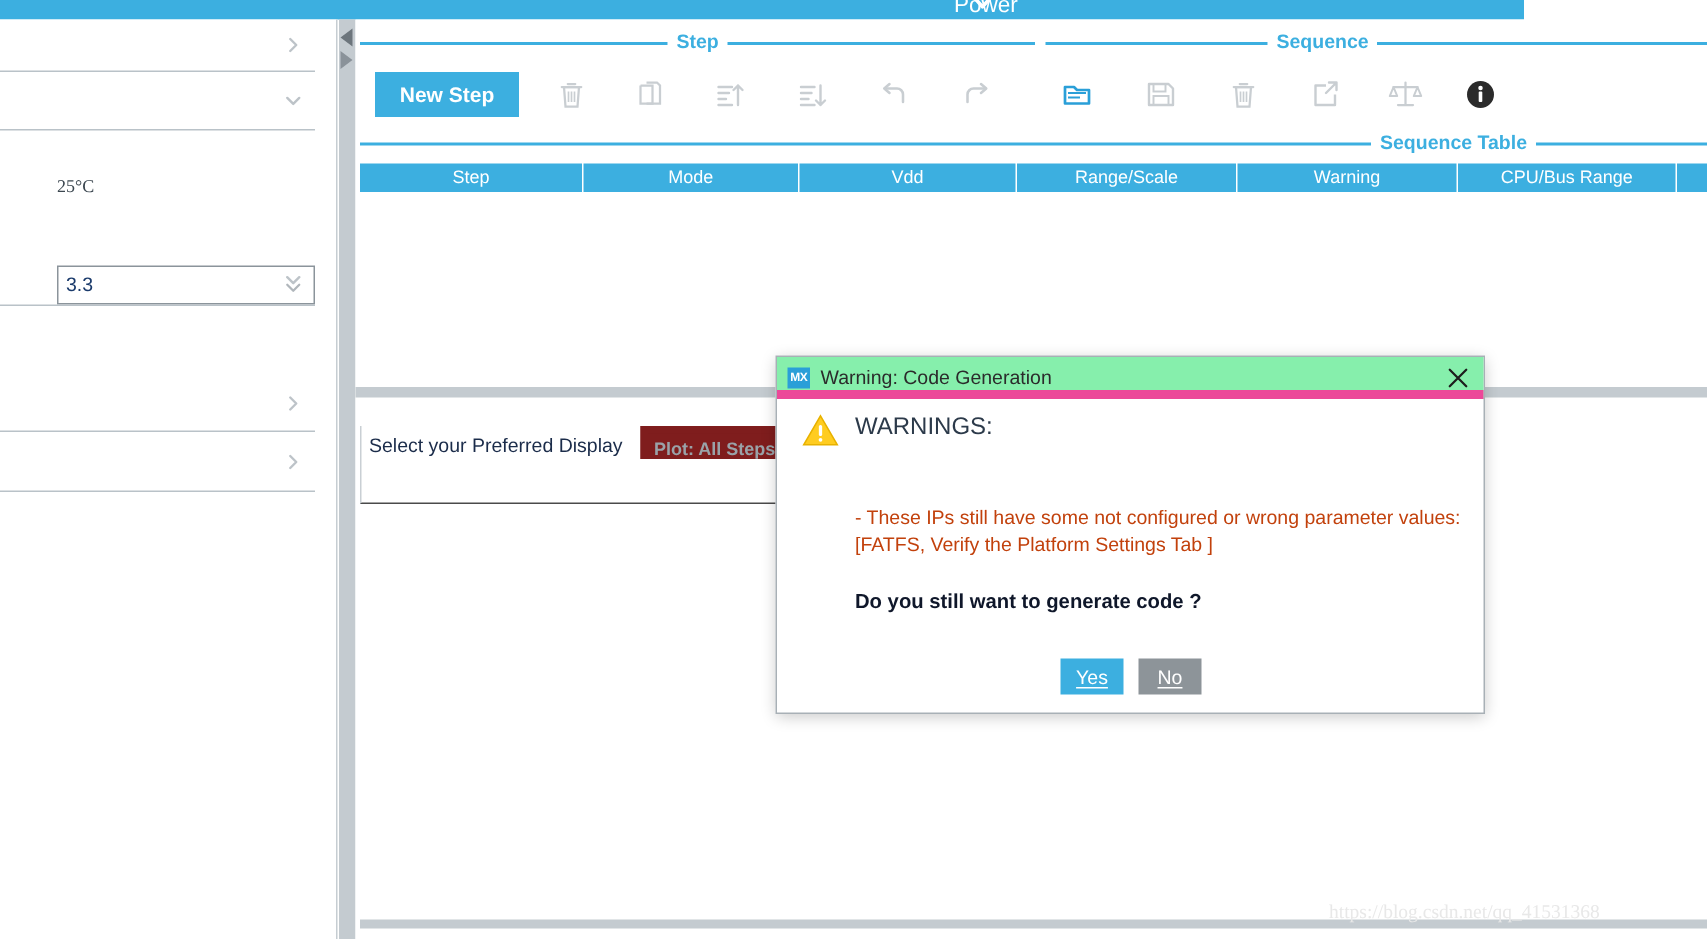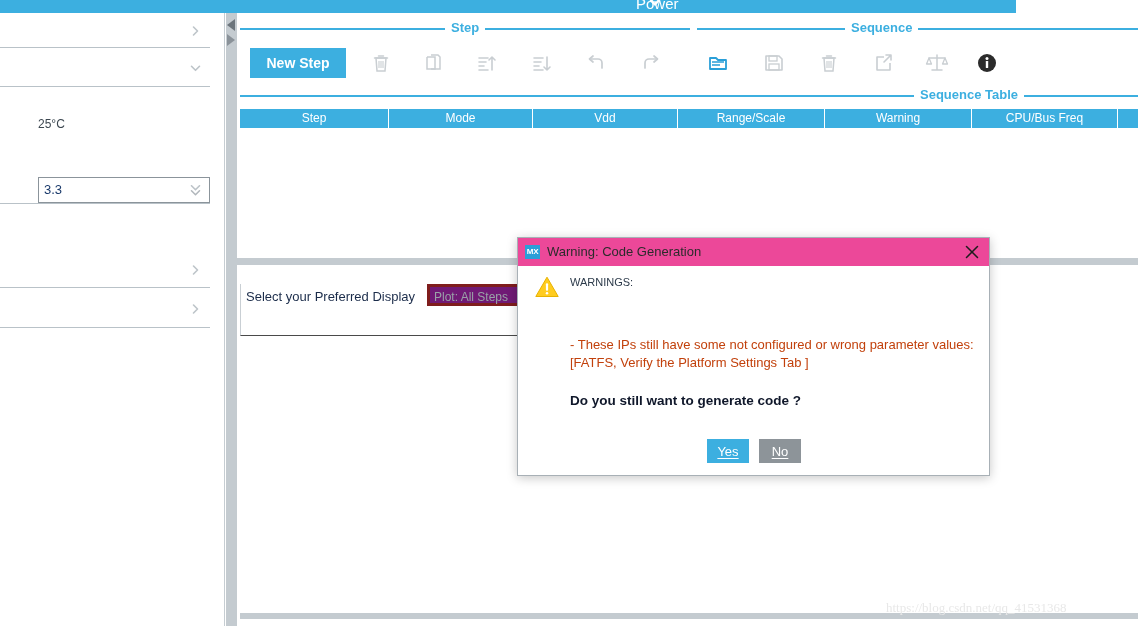--- a/index.html
+++ b/index.html
@@ -72,20 +72,21 @@
     height: 13px;
     opacity: .65;
   }
 
   .side-temp {
     position: absolute;
     left: 38px;
     top: 104px;
     font-size: 12px;
     color: #3c4750;
+    font-family: Liberation Serif, serif;
   }
 
   .side-select-wrap {
     position: absolute;
     left: 38px;
     top: 124px;
     width: 172px;
     height: 26px;
     border: 1px solid #8b949b;
     background: #ffffff;
@@ -287,24 +288,25 @@
     font-size: 13px;
     color: #1b2c4a;
     white-space: nowrap;
   }
   .disp-combo {
     position: absolute;
     left: 186px;
     top: 0px;
     width: 103px;
     height: 22px;
-    border: 3px solid #7f1d1d;
-    box-sizing: border-box;
-    background: #701a75;
+    border: 5px solid #7f1d1d;
+    box-sizing: border-box;
+    background: #7f1d1d;
     cursor: pointer;
+    font-weight: bold;
   }
   .disp-combo span {
     position: absolute;
     left: 4px;
     top: 3px;
     font-size: 12px;
     color: #9aa2a8;
     white-space: nowrap;
   }
 
@@ -346,21 +348,21 @@
     border: 1px solid #a8b0b6;
     box-shadow: 0 2px 10px rgba(0,0,0,.22);
     pointer-events: auto;
     box-sizing: border-box;
   }
   .dlg-titlebar {
     position: absolute;
     left: 0; top: 0;
     width: 100%;
     height: 28px;
-    background: #ec4899;
+    background: #86efac;
     border-bottom: 6px solid #ec4899;
     box-sizing: border-box;
   }
   .dlg-appicon {
     position: absolute;
     left: 7px;
     top: 7px;
     width: 15px;
     height: 14px;
     background: #2a9fd8;
@@ -393,21 +395,21 @@
     position: absolute;
     left: 16px;
     top: 37px;
     width: 26px;
     height: 24px;
   }
   .dlg-warn-label {
     position: absolute;
     left: 52px;
     top: 38px;
-    font-size: 11px;
+    font-size: 16px;
     color: #2c3a4a;
   }
   .dlg-line1 {
     position: absolute;
     left: 52px;
     top: 98px;
     width: 412px;
     font-size: 13px;
     color: #c2410c;
     line-height: 18px;
@@ -606,21 +608,21 @@
       <div class="group-line"></div>
       <div class="group-title">Sequence Table</div>
     </div>
 
     <div class="tbl-head">
       <div class="th" style="left:0px;width:148px">Step</div>
       <div class="th" style="left:149px;width:143px">Mode</div>
       <div class="th" style="left:293px;width:144px">Vdd</div>
       <div class="th" style="left:438px;width:146px">Range/Scale</div>
       <div class="th" style="left:585px;width:146px">Warning</div>
-      <div class="th" style="left:732px;width:145px">CPU/Bus Freq</div>
+      <div class="th" style="left:732px;width:145px">CPU/Bus Range</div>
       <div class="th" style="left:878px;width:20px"></div>
     </div>
 
     <div class="tbl-body"></div>
 
     <div class="hsplit"></div>
 
 
     <div class="disp-body">
       <span class="disp-label">Select your Preferred Display</span>

